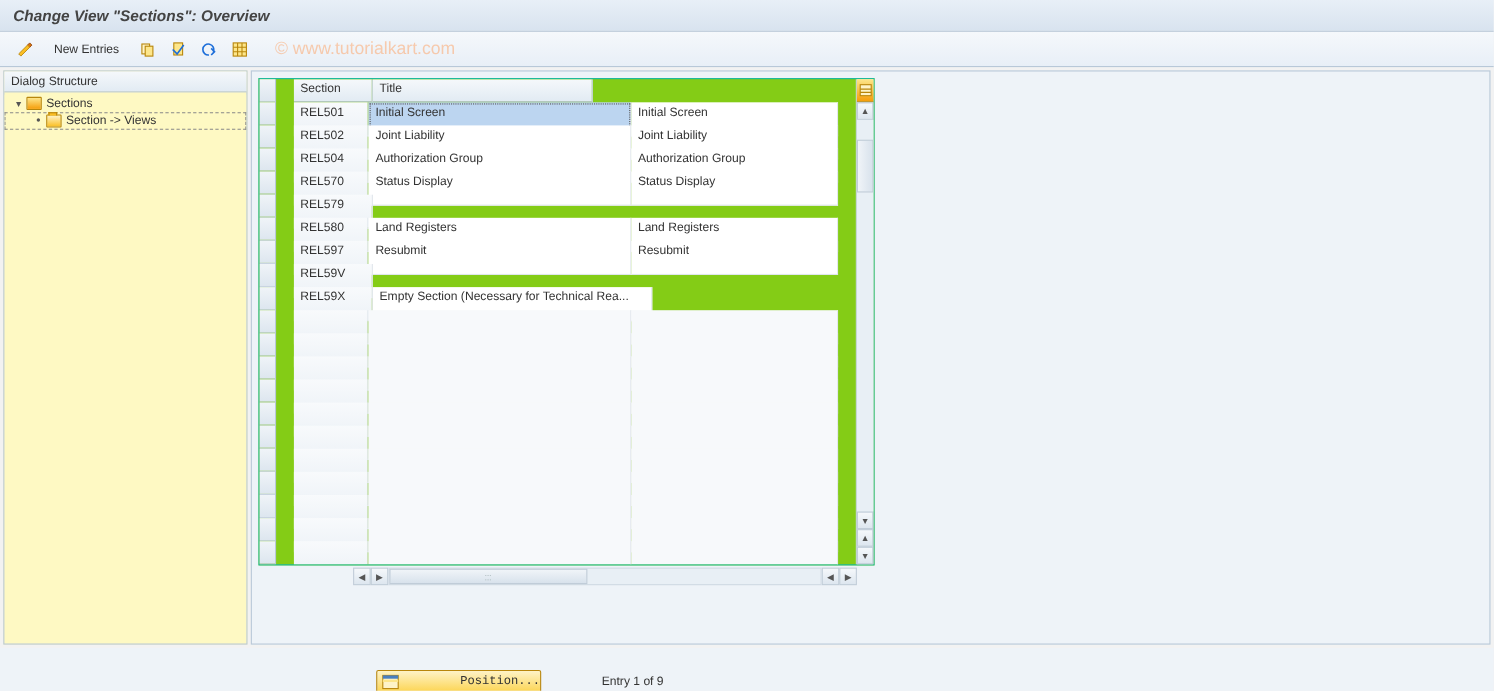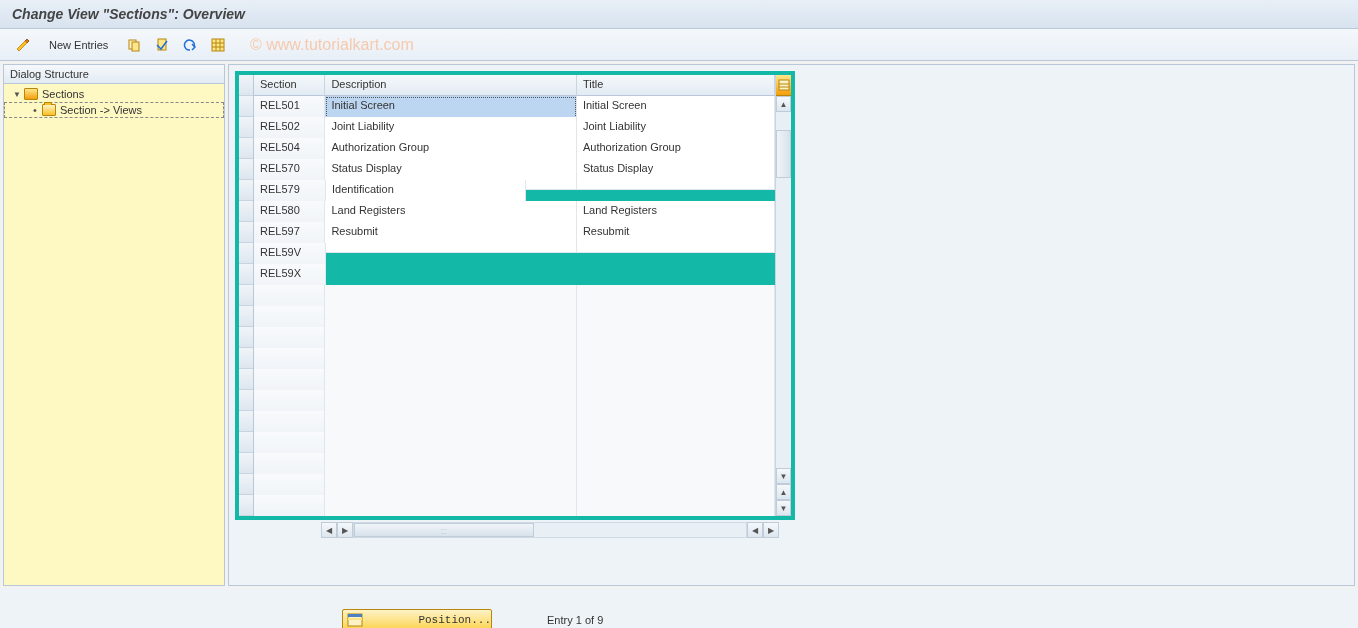--- a/index.html
+++ b/index.html
@@ -99,23 +99,24 @@
     .content {
       flex: 1;
       background: #eef3f8;
       border: 1px solid #b8c8d8;
       margin: 3px;
       padding: 6px;
       overflow: hidden;
     }
     .table-wrap {
       display: flex;
-      border: 4px solid #14b8a6;
-      background: #14b8a6;
+      border: 1px solid #14b8a6;
+      background: #84cc16;
       width: 560px;
+      gap: 16px;
     }
     .row-selectors {
       display: flex; flex-direction: column;
       border-right: 1px solid #b8c8d8;
     }
     .corner-cell, .row-sel {
       width: 14px; height: 21px;
       background: linear-gradient(to bottom, #f0f4f8, #dde6ef);
       border-bottom: 1px solid #c8d4e0;
       cursor: pointer;
@@ -337,21 +338,20 @@
           <div class="row-sel"></div>
           <div class="row-sel"></div>
           <div class="row-sel"></div>
           <div class="row-sel"></div>
           <div class="row-sel"></div>
       </div>
 
       <div class="table-cols">
         <div class="header-row">
           <div class="col-header col-section">Section</div>
-          <div class="col-header col-desc">Description</div>
           <div class="col-header col-title">Title</div>
         </div>
         <div class="data-row">
       <div class="data-cell cell-section">REL501</div>
       <div class="data-cell cell-desc selected-cell">Initial Screen</div>
       <div class="data-cell cell-title">Initial Screen</div>
     </div>
           <div class="data-row">
       <div class="data-cell cell-section">REL502</div>
       <div class="data-cell cell-desc">Joint Liability</div>
@@ -362,37 +362,37 @@
       <div class="data-cell cell-desc">Authorization Group</div>
       <div class="data-cell cell-title">Authorization Group</div>
     </div>
           <div class="data-row">
       <div class="data-cell cell-section">REL570</div>
       <div class="data-cell cell-desc">Status Display</div>
       <div class="data-cell cell-title">Status Display</div>
     </div>
           <div class="data-row">
       <div class="data-cell cell-section">REL579</div>
-      <div class="data-cell cell-title">Identification</div>
     </div>
           <div class="data-row">
       <div class="data-cell cell-section">REL580</div>
       <div class="data-cell cell-desc">Land Registers</div>
       <div class="data-cell cell-title">Land Registers</div>
     </div>
           <div class="data-row">
       <div class="data-cell cell-section">REL597</div>
       <div class="data-cell cell-desc">Resubmit</div>
       <div class="data-cell cell-title">Resubmit</div>
     </div>
           <div class="data-row">
       <div class="data-cell cell-section">REL59V</div>
     </div>
           <div class="data-row">
       <div class="data-cell cell-section">REL59X</div>
+      <div class="data-cell cell-desc">Empty Section (Necessary for Technical Rea...</div>
     </div>
           <div class="data-row empty">
       <div class="data-cell cell-section"></div>
       <div class="data-cell cell-desc"></div>
       <div class="data-cell cell-title"></div>
     </div>
           <div class="data-row empty">
       <div class="data-cell cell-section"></div>
       <div class="data-cell cell-desc"></div>
       <div class="data-cell cell-title"></div>

